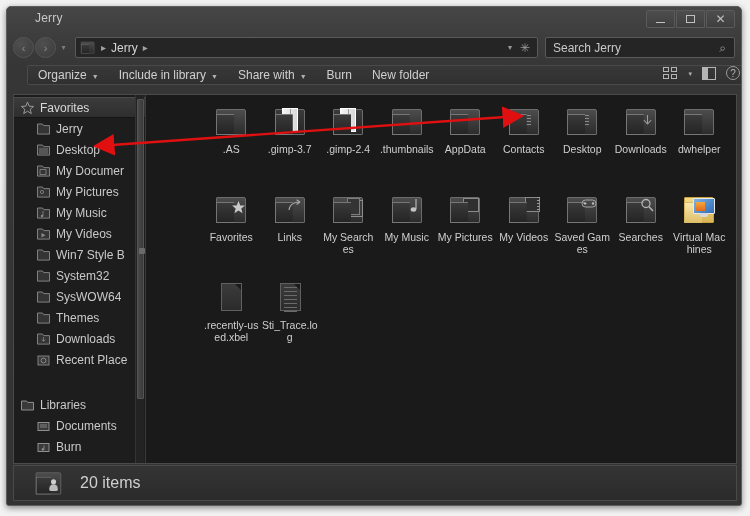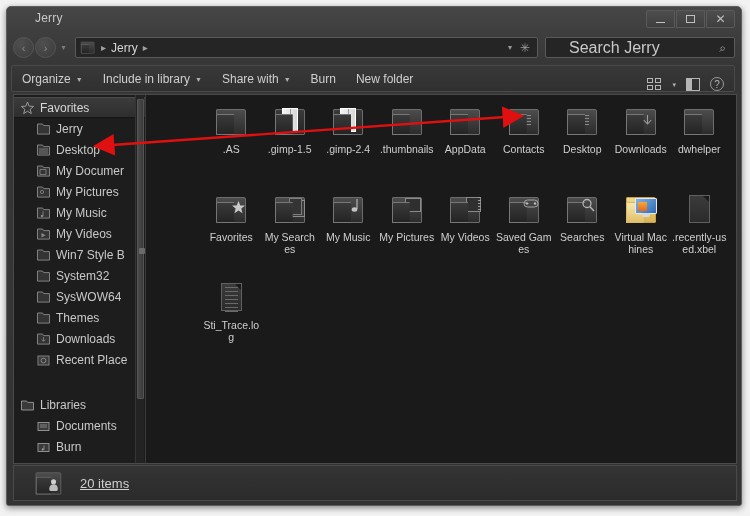--- a/index.html
+++ b/index.html
@@ -88,29 +88,29 @@
     margin-left: auto; display: flex; align-items: center; gap: 8px;
     padding-right: 7px;
   }
   .addr-caret { color: #9a9a9a; font-size: 8px; }
   .refresh-ico { color: #9a9a9a; font-size: 12px; line-height: 1; }
   .searchbox {
     position: absolute; left: 538px; top: 4px; width: 190px; height: 21px;
     background: #252525; border: 1px solid #5a5a5a; border-radius: 2px;
     display: flex; align-items: center;
   }
-  .searchbox .sp { color: #c9c9c9; font-size: 16px; padding-left: 7px; margin-left: 16px; }
+  .searchbox .sp { color: #c9c9c9; font-size: 12px; padding-left: 7px; }
   .search-ico { margin-left: auto; margin-right: 8px; color: #9a9a9a; font-size: 12px; }
 
   
   .toolbar {
-    position: absolute; left: 4px; top: 58px; width: 724px; height: 27px;
+    position: absolute; left: 20px; top: 58px; width: 724px; height: 20px;
     background: linear-gradient(to bottom, #383838, #303030);
     border: 1px solid #4a4a4a; border-radius: 2px;
-    display: flex; align-items: flex-end;
+    display: flex; align-items: flex-start;
   }
   .tb-item {
     font-size: 12px; color: #cfcfcf;
     padding: 0 10px; height: 100%;
     display: flex; align-items: center; gap: 5px;
   }
   .tb-caret { font-size: 7px; color: #b0b0b0; position: relative; top: 1px; }
   .tb-right { margin-left: auto; display: flex; align-items: center; gap: 10px; padding-right: 10px; }
   .viewicon { width: 15px; height: 13px; position: relative; }
   .viewicon i { position: absolute; width: 6px; height: 5px; border: 1px solid #b5b5b5; display:block;}
@@ -271,21 +271,21 @@
   }
 
   
   .statusbar {
     position: absolute; left: 6px; top: 458px; width: 724px; height: 36px;
     background: linear-gradient(to bottom, #343434, #2b2b2b);
     border: 1px solid #4a4a4a;
     display: flex; align-items: center;
   }
   .status-ico { width: 30px; height: 28px; position: relative; margin-left: 20px; }
-  .status-text { font-size: 13px; color: #cfcfcf; margin-left: 16px; text-decoration: underline; }
+  .status-text { font-size: 16px; color: #cfcfcf; margin-left: 16px; }
 
   
   .annot {
     position: absolute; left: 0; top: 0; width: 750px; height: 516px;
     pointer-events: none;
   }
 </style>
 </head>
 <body>
 
@@ -519,21 +519,21 @@
           </div>
 
           <div class="tile">
             <div class="tile-ico">
                 <div class="fld white">
                   <div class="back"></div>
                   <div class="page"></div>
                   <div class="front"></div>
                 </div>
               </div>
-            <div class="tile-label">.gimp-1.5</div>
+            <div class="tile-label">.gimp-3.7</div>
           </div>
 
           <div class="tile">
             <div class="tile-ico">
                 <div class="fld white">
                   <div class="back"></div>
                   <div class="page"></div>
                   <div class="front"></div>
                 </div>
               </div>
@@ -621,20 +621,32 @@
                   <div class="back"></div>
                   <div class="front"></div>
                 <svg style="position:absolute;right:2px;top:7px;" width="15" height="15" viewBox="0 0 15 15">
                     <polygon points="7.5,1 9.3,5.4 14,5.6 10.3,8.6 11.5,13.2 7.5,10.6 3.5,13.2 4.7,8.6 1,5.6 5.7,5.4" fill="#c9c9c9"></polygon>
                   </svg>
               </div>
             </div>
             <div class="tile-label">Favorites</div>
           </div>
 
+          <div class="tile">
+            <div class="tile-ico">
+              <div class="fld">
+                  <div class="back"></div>
+                  <div class="front"></div>
+                <svg style="position:absolute;right:4px;top:6px;" width="16" height="14" viewBox="0 0 16 14">
+                    <path d="M2 11 C3 4 10 3 13 3 M13 3 l-3.4 -2.2 M13 3 l-3.4 2.4" fill="none" stroke="#a5a5a5" stroke-width="1.2"></path>
+                  </svg>
+              </div>
+            </div>
+            <div class="tile-label">Links</div>
+          </div>
 
           <div class="tile">
             <div class="tile-ico">
               <div class="fld">
                   <div class="back"></div>
                 <div style="position:absolute;right:2px;top:7px;width:13px;height:17px;background:#3c3c3c;border:1px solid #8d8d8d;"></div>
                 <div style="position:absolute;right:5px;top:5px;width:13px;height:17px;background:#343434;border:1px solid #7d7d7d;"></div>
                 <div class="front"></div>
               </div>
             </div>

